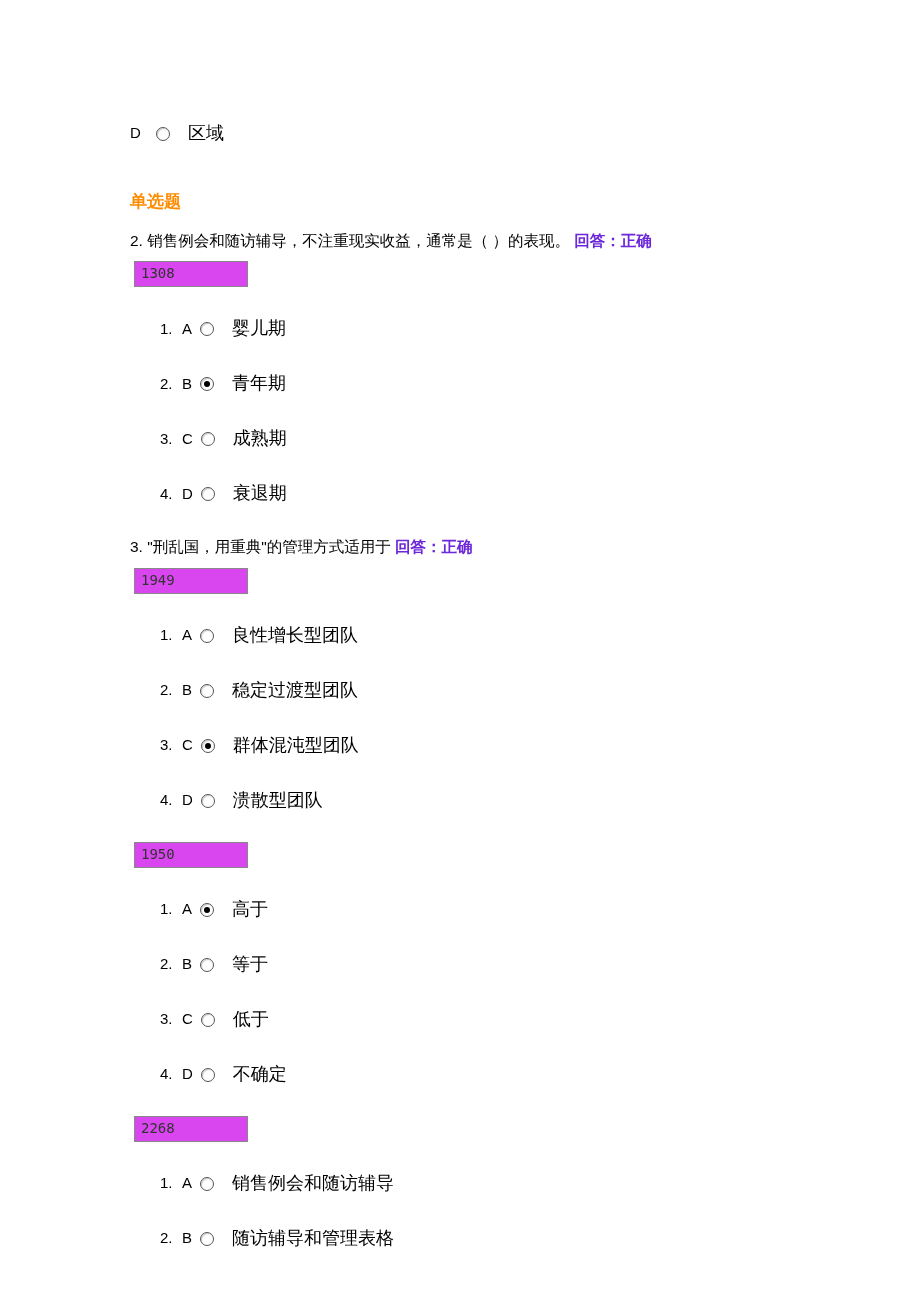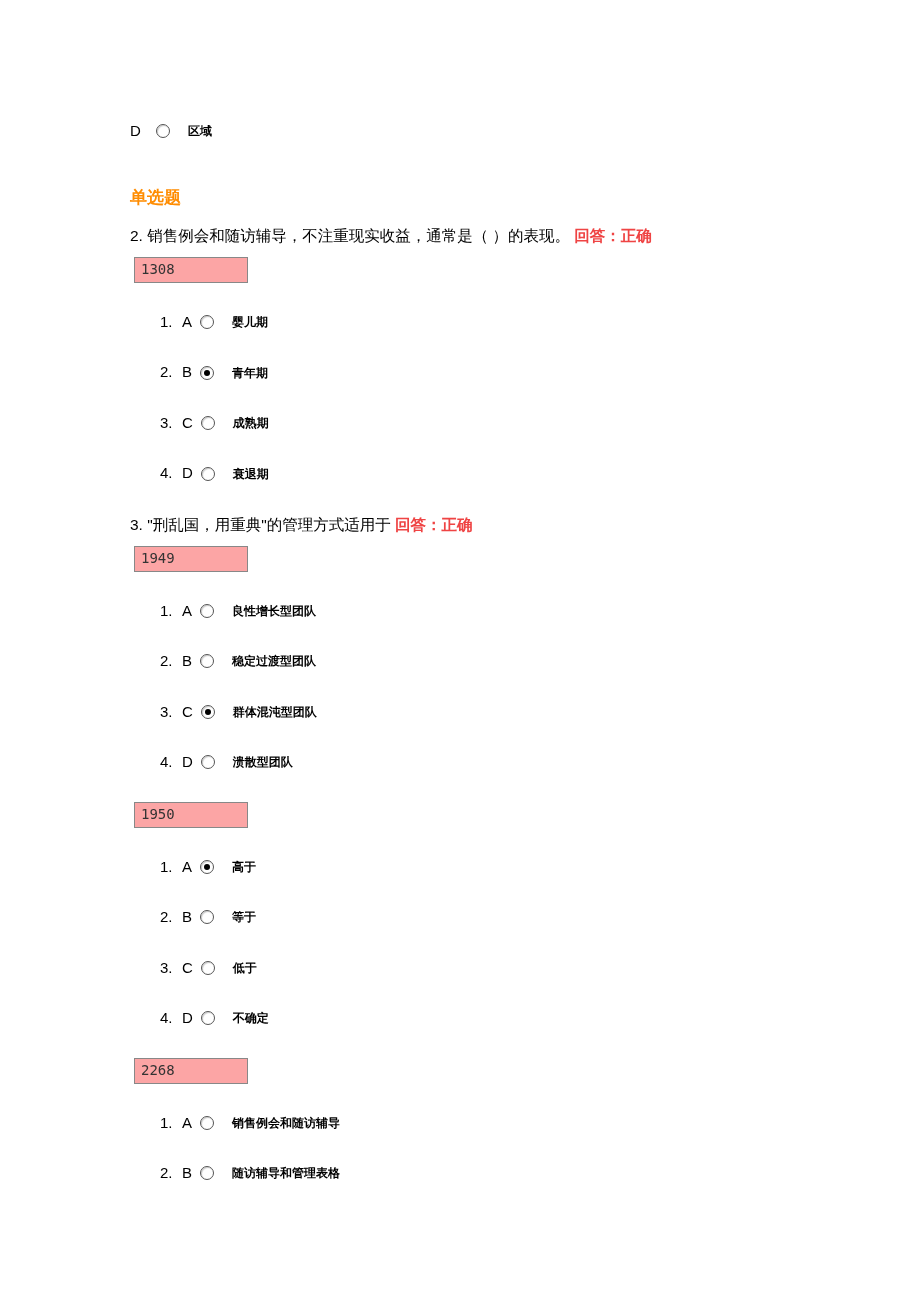--- a/index.html
+++ b/index.html
@@ -40,42 +40,41 @@
     content: "";
     position: absolute;
     width: 6px;
     height: 6px;
     background: #000;
     border-radius: 50%;
     top: 3px;
     left: 3px;
   }
   .opt-text {
-    font-size: 12px;
-    font-weight: bold;
+    font-size: 18px;
   }
   .section-title {
     color: #ff8c00;
     font-weight: bold;
     font-size: 17px;
     margin: 42px 0 10px 0;
   }
   .question-stem {
     font-size: 15.5px;
     margin: 14px 0 6px 0;
     line-height: 1.6;
   }
   .answer {
-    color: #ef4444;
+    color: #6d28d9;
     font-weight: bold;
     text-align: center;
   }
   .code-box {
     border: 1px solid #888;
-    background: #fca5a5;
+    background: #d946ef;
     width: 100px;
     height: 22px;
     padding: 1px 6px;
     font-family: monospace;
     font-size: 14px;
     color: #333;
     margin: 8px 0 24px 4px;
   }
   .inner-options {
     margin-left: 30px;

